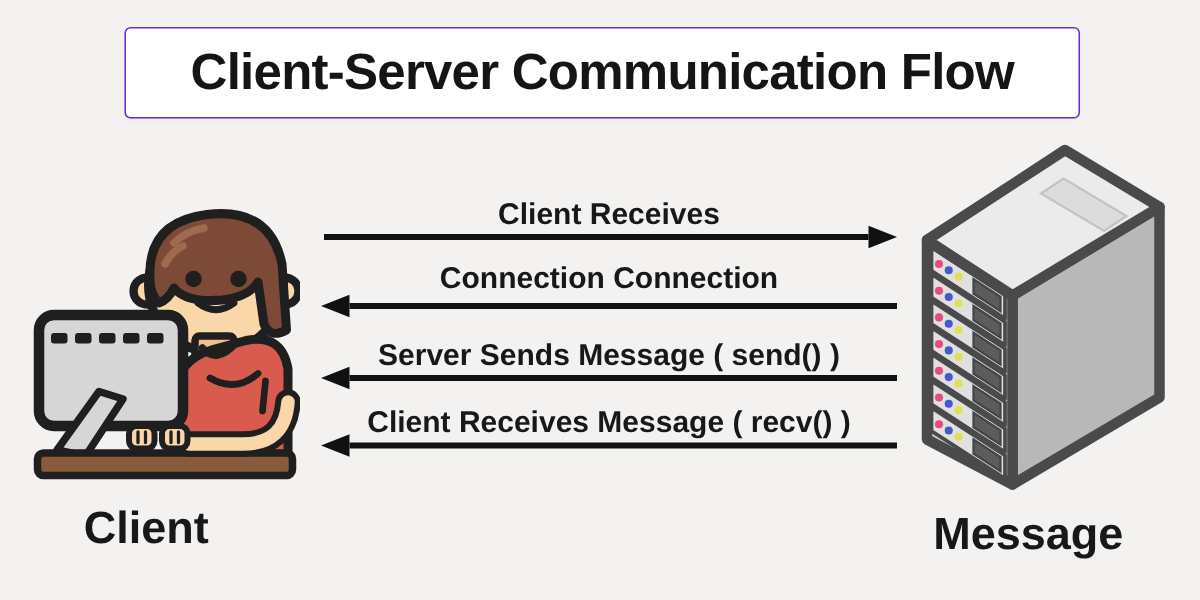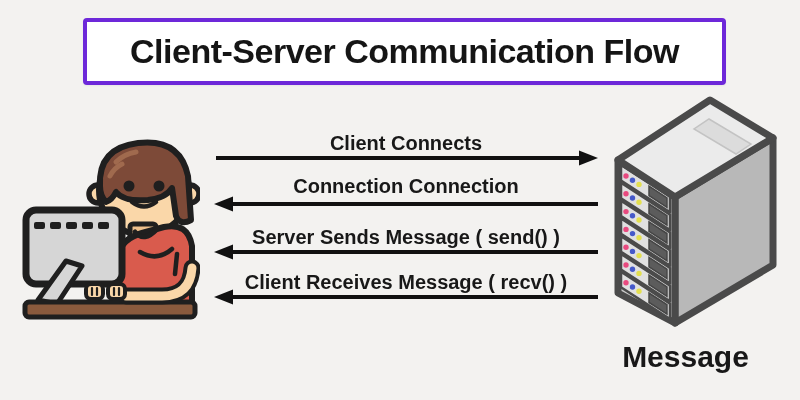--- a/index.html
+++ b/index.html
@@ -2,21 +2,21 @@
 <html><head>
 <meta charset="utf-8">
 <style>
   html,body{margin:0;padding:0;}
   body{font-family:"Liberation Sans",sans-serif;}
   .canvas{
     position:relative;width:800px;height:400px;background:#f3f2f0;overflow:hidden;
   }
   .title-box{
     position:absolute;left:83px;top:18px;width:635px;height:59px;
-    background:#ffffff;border:4px solid #6d28d9;border-radius:4px;
+    background:#ffffff;border:1px solid #6d28d9;border-radius:4px;
     box-shadow:0 1px 2px rgba(0,0,0,0.05);
     display:flex;align-items:center;justify-content:center;
   }
   .title-text{
     font-size:34px;font-weight:700;color:#151515;letter-spacing:-0.5px;white-space:nowrap;
   }
   .msg-label{
     position:absolute;left:215px;width:382px;text-align:center;
     font-size:20px;font-weight:700;color:#181818;white-space:nowrap;line-height:20px;
   }
@@ -49,21 +49,21 @@
         <line x1="233" y1="252" x2="598" y2="252"></line>
         <polygon points="233,244.5 214,252 233,259.5" stroke="none"></polygon>
       </g>
       <g>
         <line x1="233" y1="297" x2="598" y2="297"></line>
         <polygon points="233,289.5 214,297 233,304.5" stroke="none"></polygon>
       </g>
     </g>
   </svg>
 
-  <div class="msg-label" style="top:133px;">Client Connects</div>
+  <div class="msg-label" style="top:133px;">Client Receives</div>
   <div class="msg-label" style="top:176px;">Connection Connection</div>
   <div class="msg-label" style="top:227px;">Server Sends Message ( send() )</div>
   <div class="msg-label" style="top:272px;">Client Receives Message ( recv() )</div>
 
   <svg class="abs" style="left:20px;top:128px;" width="180" height="195" viewBox="0 0 180 195">
 
     <circle cx="78" cy="66" r="9" fill="#fad7a9" stroke="#1f1f1f" stroke-width="5.5"></circle>
     <circle cx="170" cy="66" r="9" fill="#fad7a9" stroke="#1f1f1f" stroke-width="5.5"></circle>
 
     <circle cx="124" cy="62" r="45" fill="#fad7a9" stroke="#1f1f1f" stroke-width="6"></circle>
@@ -154,15 +154,16 @@
         <circle cx="27" cy="178.4" r="2.7" fill="#e3df4e"></circle>
       <circle cx="14" cy="187.8" r="2.7" fill="#e84a7f"></circle>
         <circle cx="20.5" cy="192" r="2.7" fill="#4559c9"></circle>
         <circle cx="27" cy="196.2" r="2.7" fill="#e3df4e"></circle>
     </g>
 
     <polygon points="98,5 161,43 63,102 6,65" fill="#ebebeb" stroke="#4a4a4a" stroke-width="7" stroke-linejoin="round"></polygon>
     <polygon points="97,24 139,49 124,59 82,34" fill="#dcdcdc" stroke="#c3c3c3" stroke-width="1.5"></polygon>
   </svg>
 
+  <div class="node-label" style="left:25px;top:336px;">Client</div>
   <div class="node-label" style="left:613px;top:340px;">Message</div>
 
 </div>
 
 </body></html>

